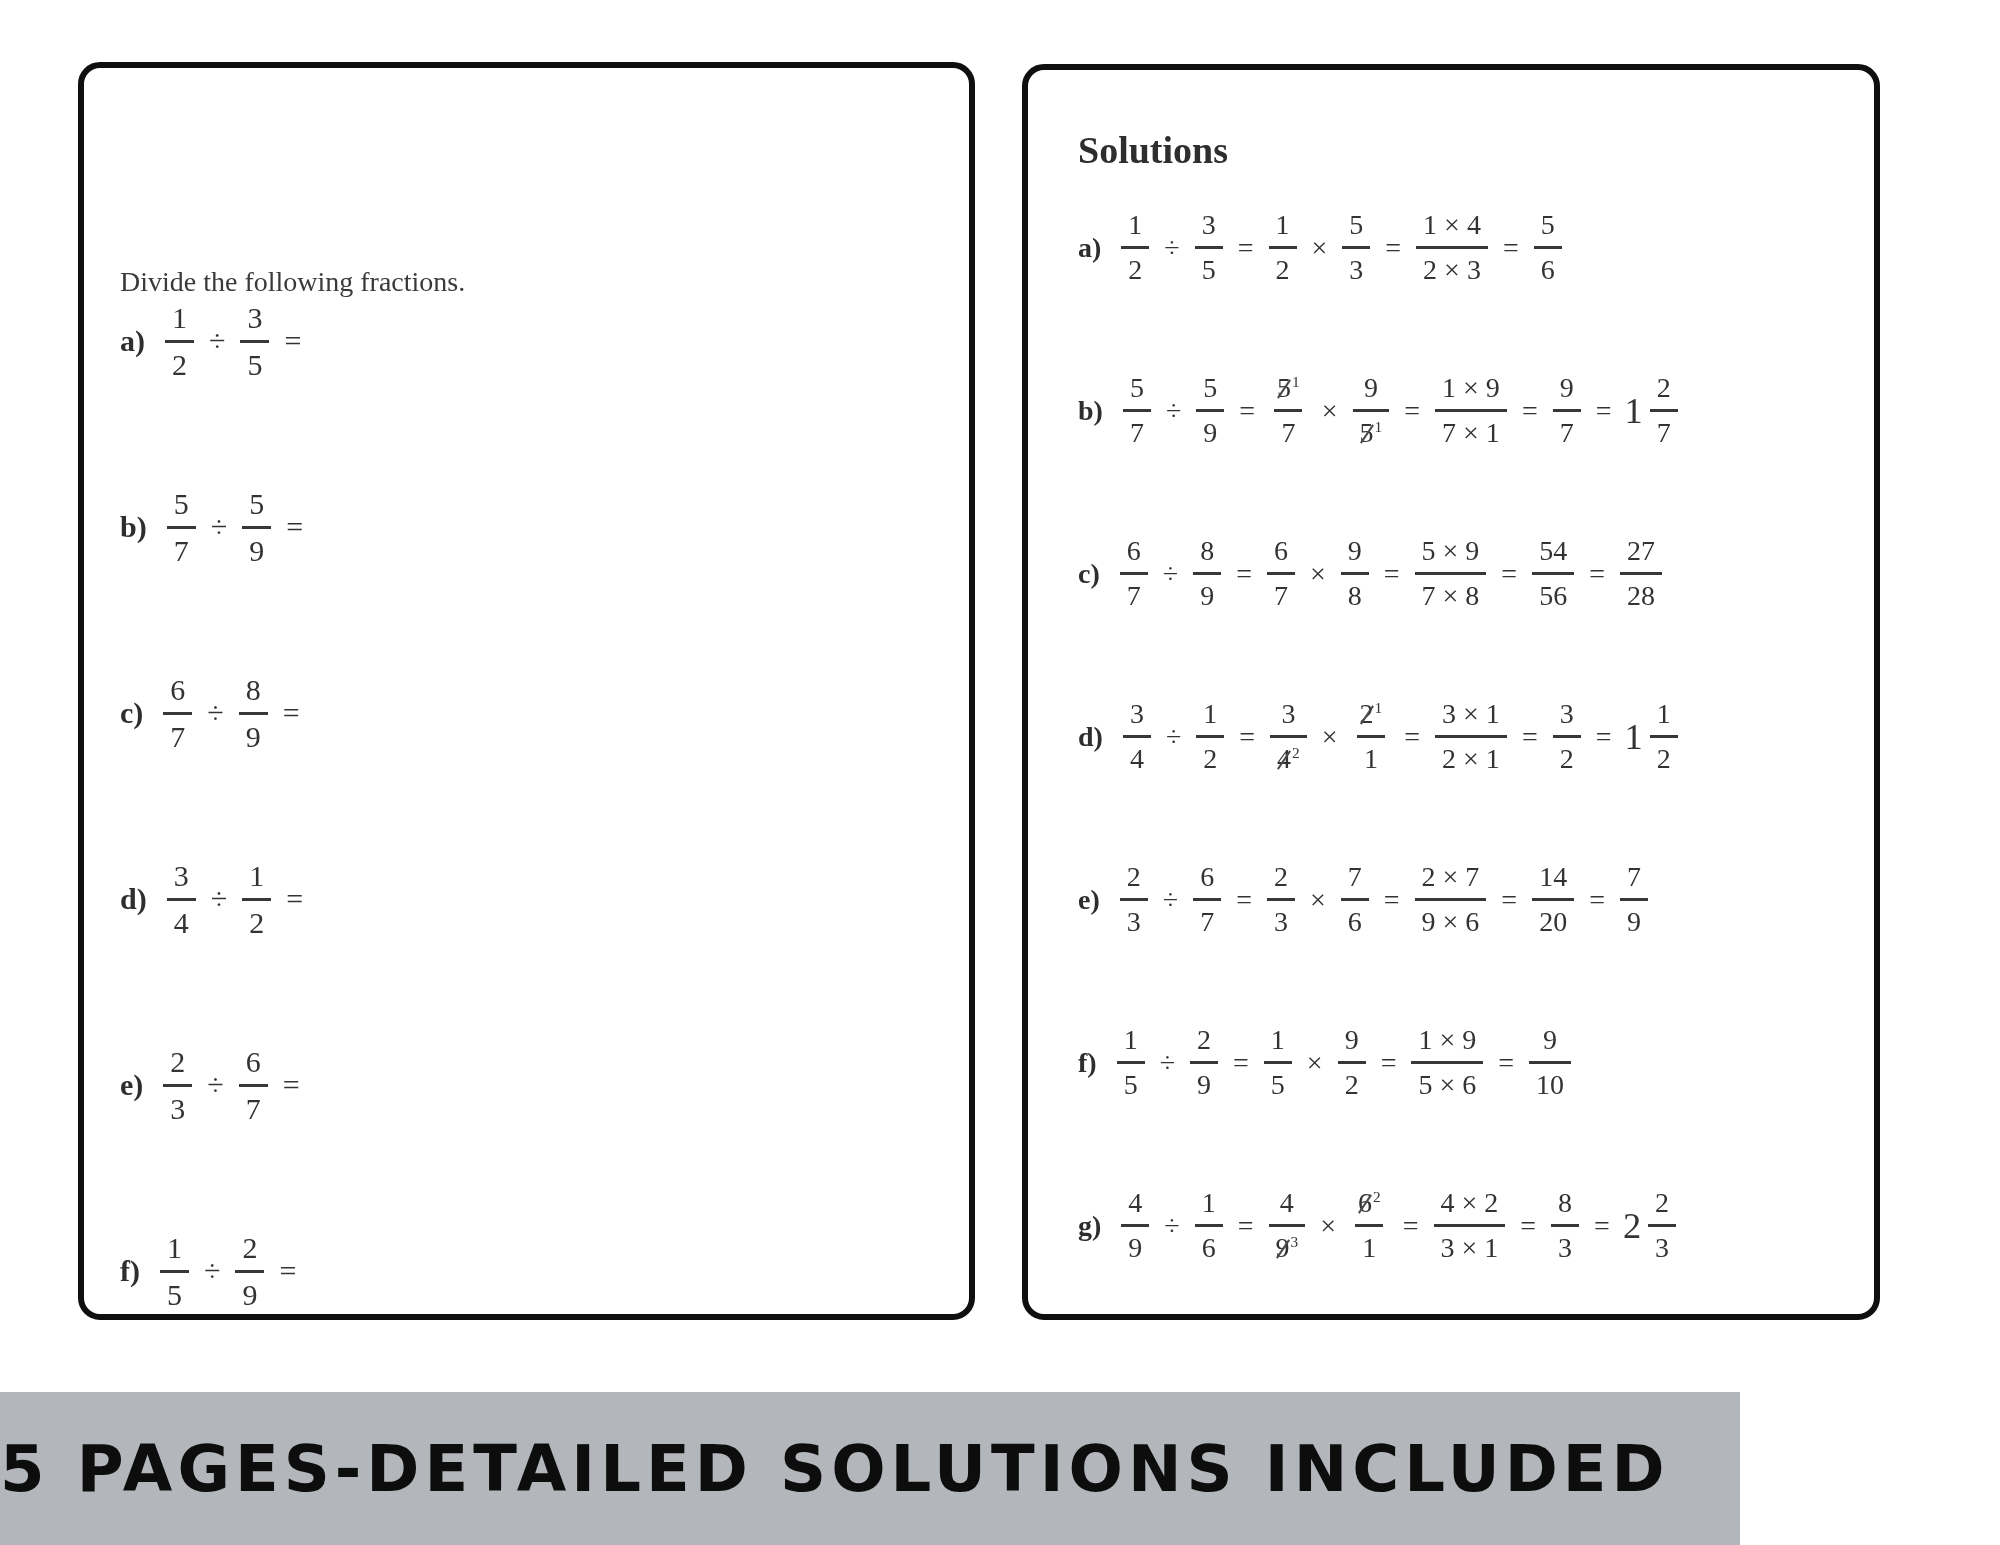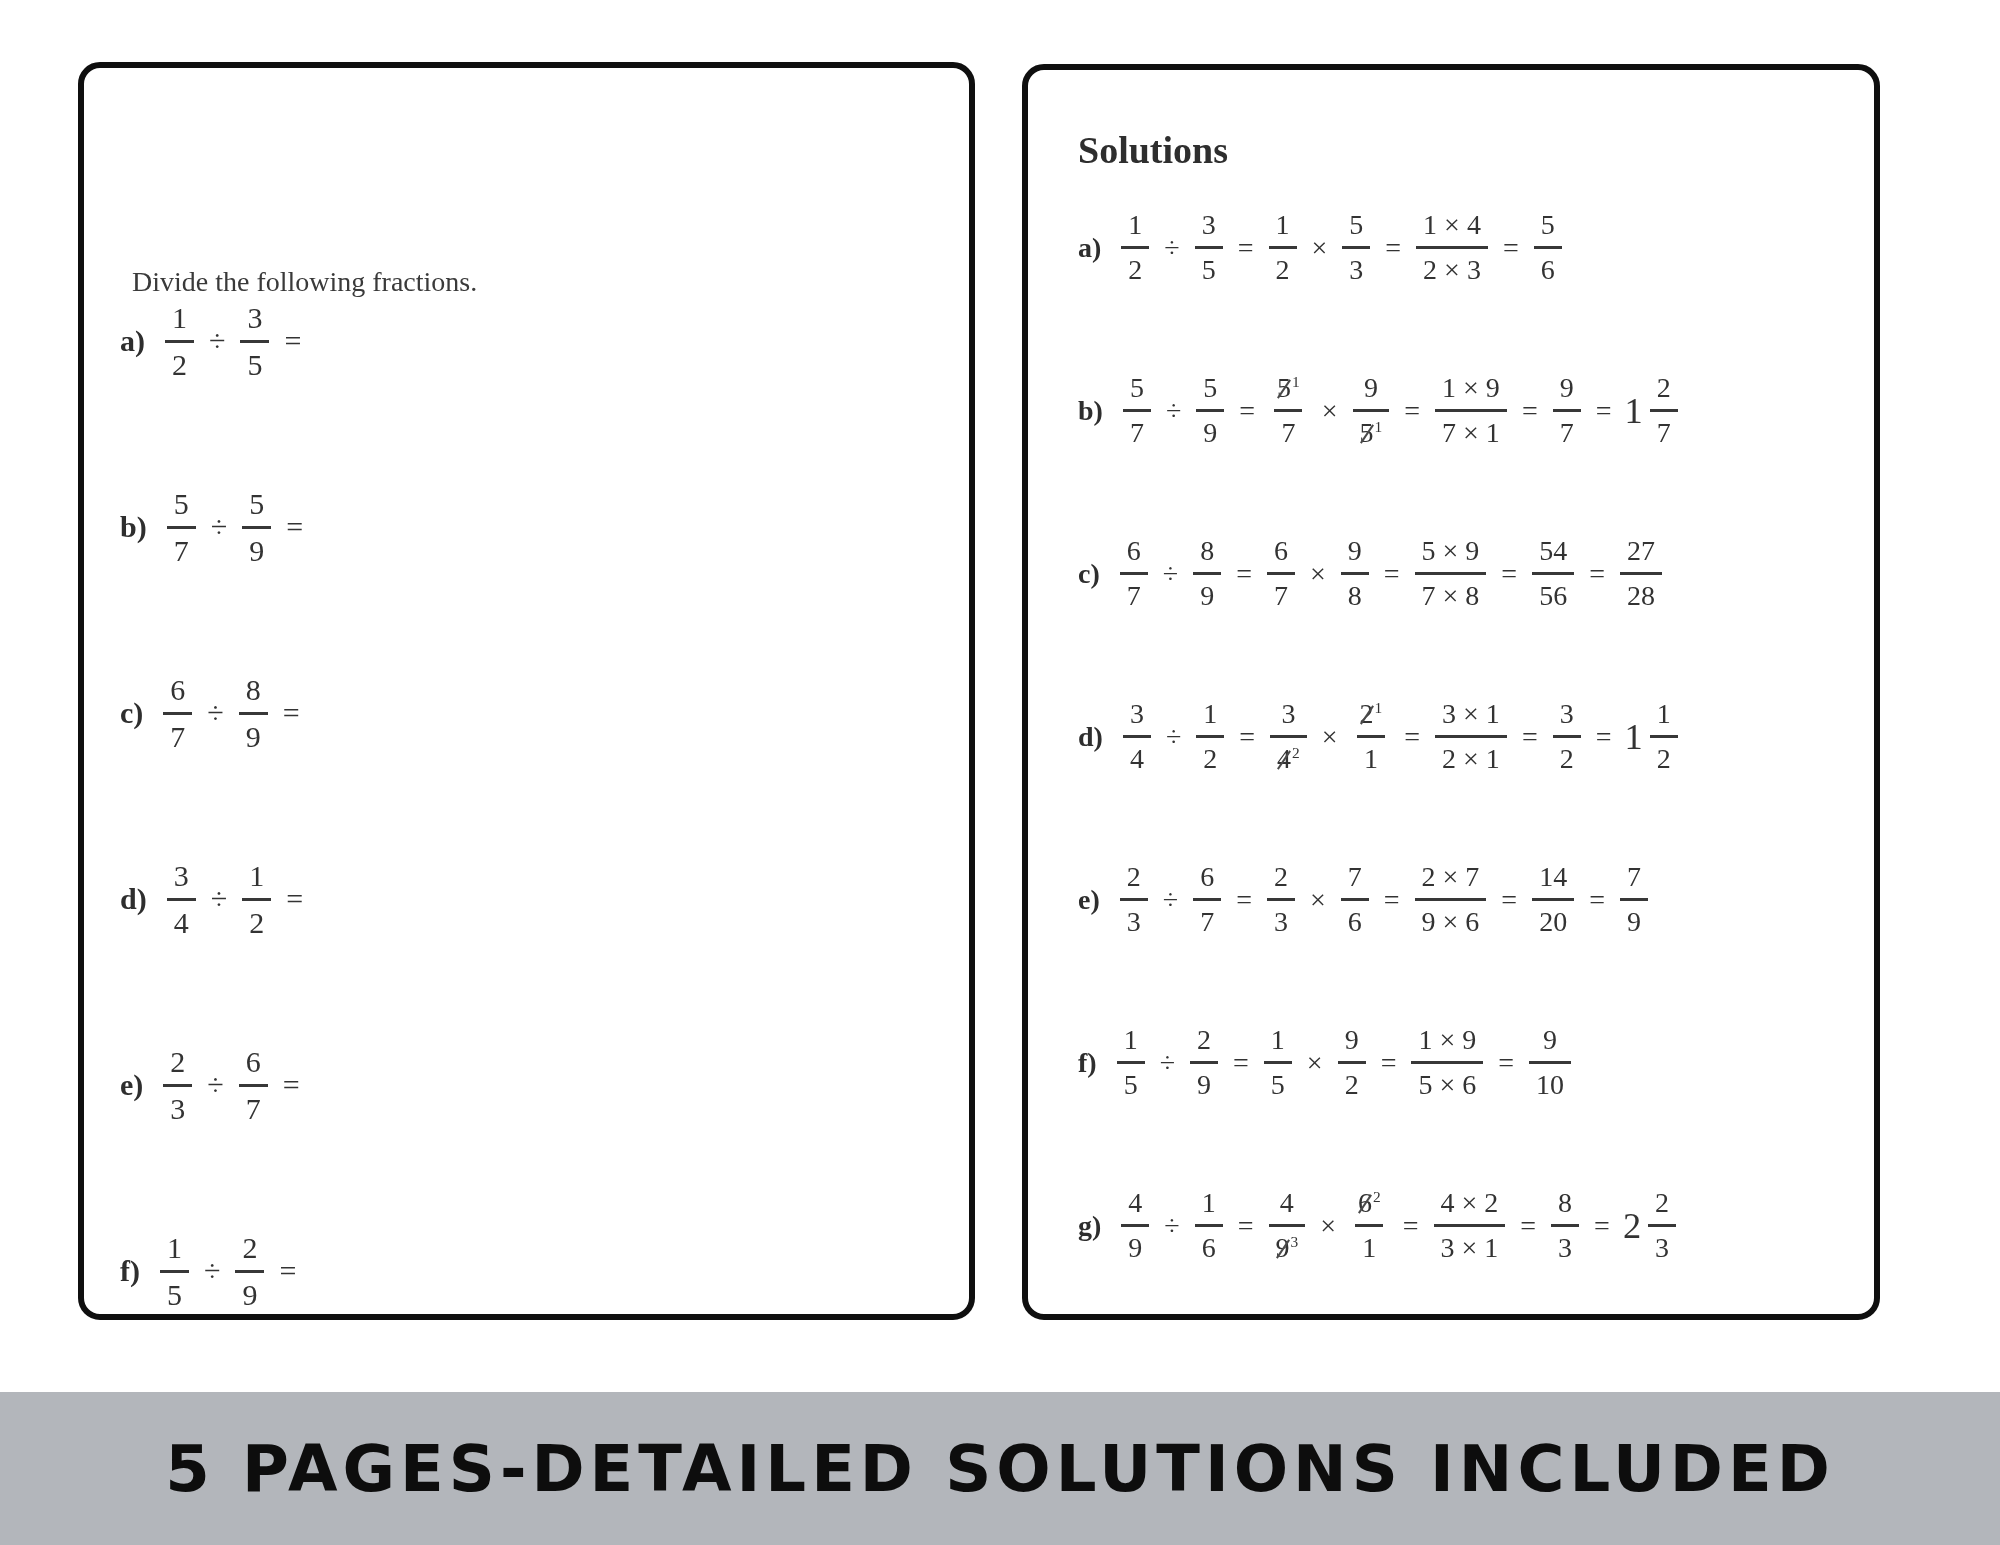--- a/index.html
+++ b/index.html
@@ -10,21 +10,21 @@
   }
   .page{
     position:absolute;background:#ffffff;border:6px solid #0f0f0f;
     border-radius:22px;box-sizing:border-box;
   }
   #left-page{left:78px;top:62px;width:897px;height:1258px;}
   #right-page{left:1022px;top:64px;width:858px;height:1256px;}
 
   .ws-title{position:absolute;top:32px;left:0;right:0;text-align:center;
     font-size:34px;color:#3a3a3a;}
-  .ws-instruction{position:absolute;top:198px;left:36px;font-size:28px;color:#3a3a3a;margin-left:12px;}
+  .ws-instruction{position:absolute;top:198px;left:36px;font-size:28px;color:#3a3a3a;}
   .problems{position:absolute;top:180px;left:36px;right:16px;}
   .problem{height:186px;display:flex;align-items:center;font-size:30px;}
 
   .sol-heading{position:absolute;top:58px;left:50px;font-size:38px;font-weight:700;color:#2e2e2e;}
   .sol-rows{position:absolute;top:96px;left:50px;right:20px;}
   .solution{height:163px;display:flex;align-items:center;font-size:28px;}
 
   .plabel{font-weight:700;margin-right:14px;color:#2e2e2e;}
 
   .frac{display:inline-flex;flex-direction:column;align-items:center;
@@ -35,22 +35,22 @@
   .whole{font-size:1.3em;margin:0 1px 0 4px;}
 
   .cancel{position:relative;display:inline-block;}
   .cancel::after{
     content:"";position:absolute;left:-4px;right:-4px;top:48%;height:0;
     border-top:2.5px solid #4a4a4a;transform:rotate(-56deg);
   }
   .csup{font-size:0.55em;vertical-align:super;margin-left:1px;}
 
   .banner{
-    position:absolute;left:0;top:1392px;width:2000px;height:153px;
-    display:flex;align-items:center;justify-content:center;
+    position:absolute;left:0;top:1392px;width:1740px;height:153px;
+    display:flex;align-items:center;
   }
   .banner-text{
     font-family:"DejaVu Sans", sans-serif;font-weight:700;
     font-size:64px;letter-spacing:5px;white-space:nowrap;
   }
 </style>
 </head>
 <body>
 
 <div class="page" id="left-page">

